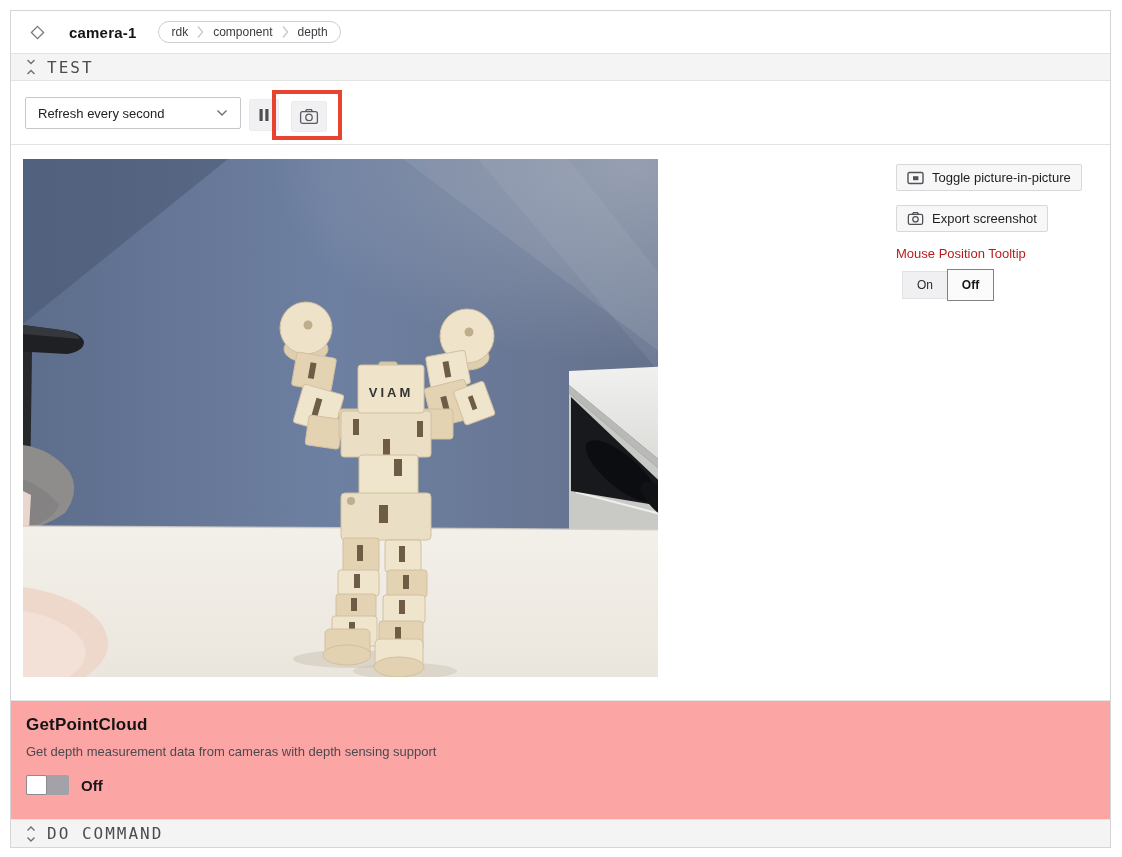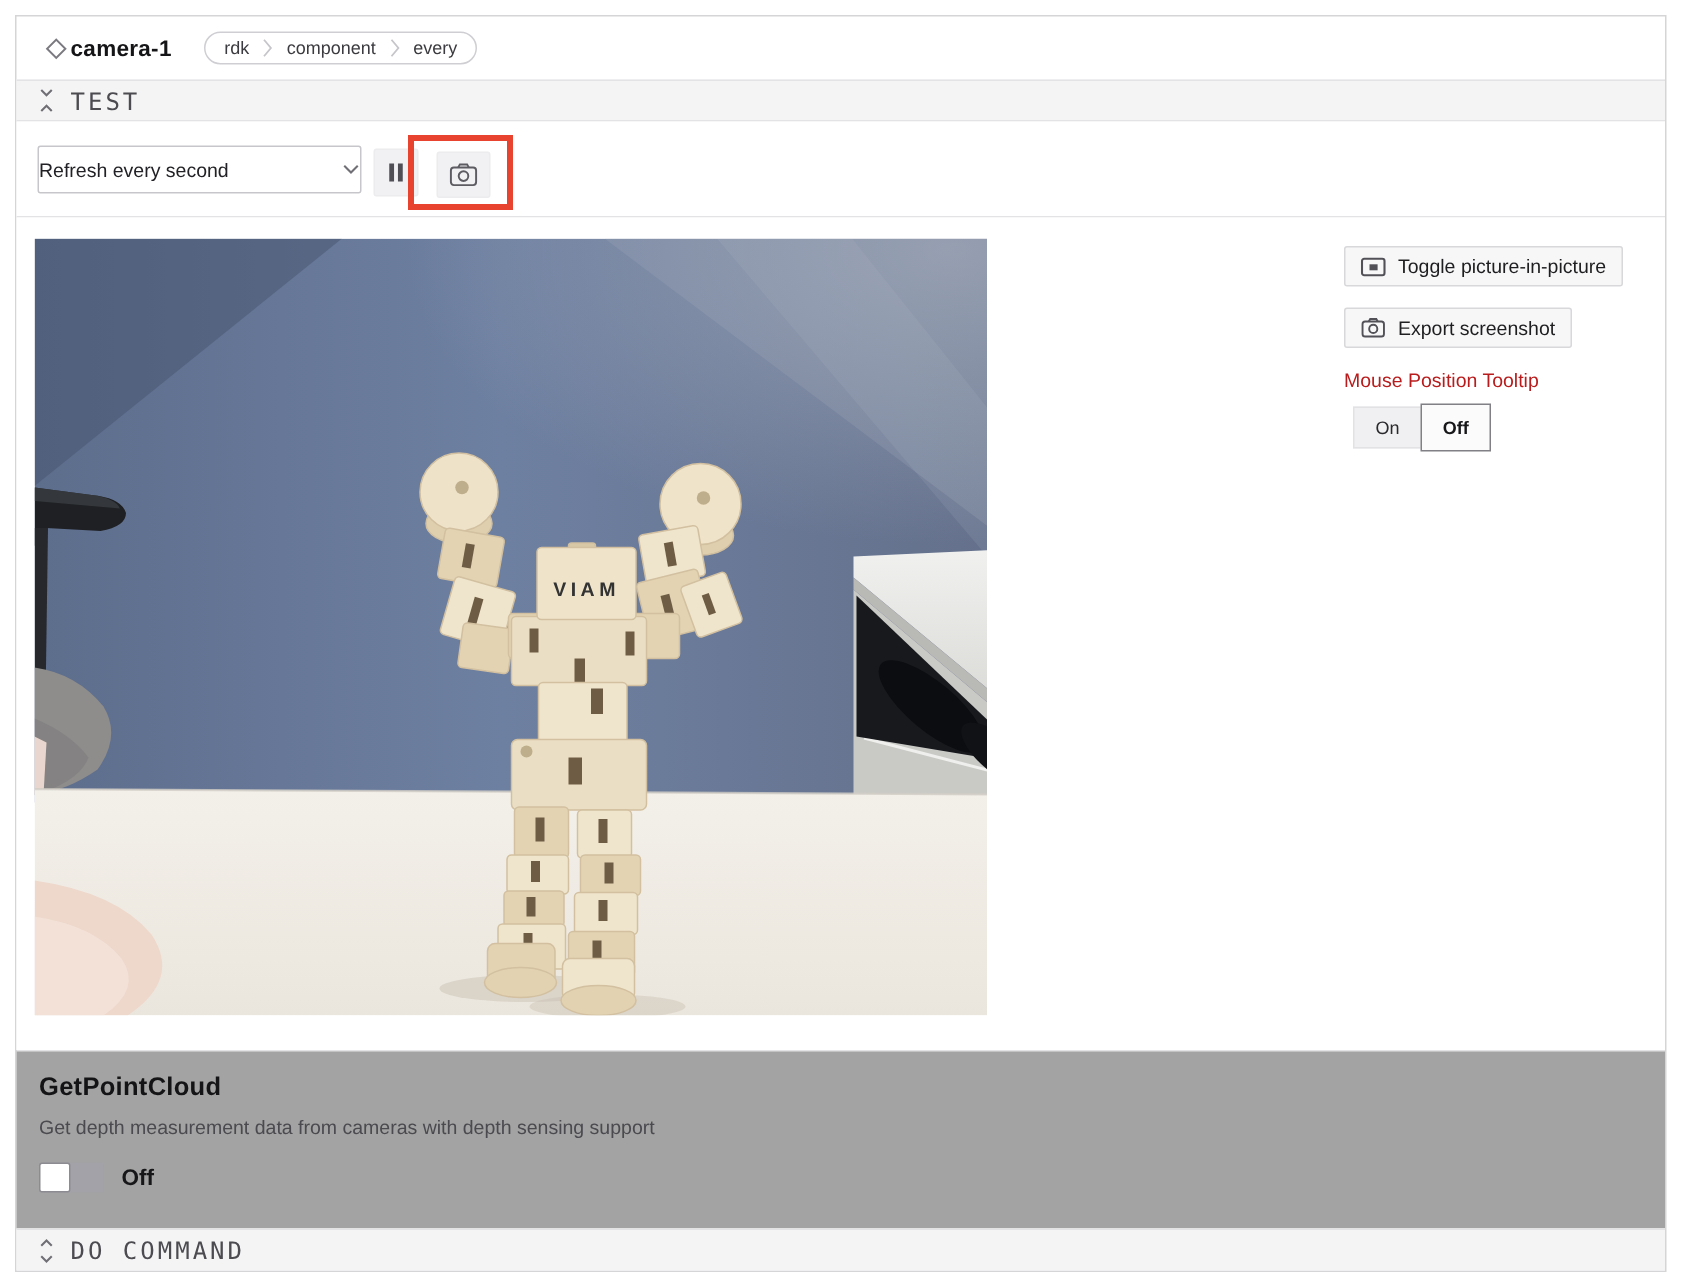--- a/index.html
+++ b/index.html
@@ -3,37 +3,37 @@
 <meta charset="utf-8">
 <style>
   * { box-sizing: border-box; margin: 0; padding: 0; }
   html,body { width:1122px; height:857px; background:#ffffff;
     font-family:"Liberation Sans", sans-serif; color:#17171a; }
   .panel { position:absolute; left:10px; top:10px; width:1101px; height:838px;
     border:1px solid #d5d5d8; background:#fff; }
 
   
   .hdr { height:42px; display:flex; align-items:center; padding-left:19px; }
-  .hdr .title { font-weight:bold; font-size:15px; margin-left:2px; color:#151517; letter-spacing:.2px; }
+  .hdr .title { font-weight:bold; font-size:15px; margin-left:24px; color:#151517; letter-spacing:.2px; }
   .crumbPill { margin-left:22px; display:inline-flex; align-items:center; height:22px;
     border:1px solid #cfcfd3; border-radius:11px; padding:0 12px; gap:9px; background:#fff;justify-content:center; }
   .crumbPill span.crumb { font-size:12px; color:#3c3c40; }
 
   
   .secbar { height:28px; background:#f4f4f5; border-top:1px solid #e3e3e5; border-bottom:1px solid #e3e3e5;
     display:flex; align-items:center; padding-left:15px; gap:11px; }
   .secbar .seclabel { font-family:"DejaVu Sans Mono", monospace; font-size:16px;
     letter-spacing:2px; color:#4b4b50; }
   .secbar.bottom { position:absolute; left:0; right:0; bottom:0; border-bottom:none;text-align:center; }
 
   
   .toolbar { position:relative; height:64px; border-bottom:1px solid #e3e3e5; background:#fff; }
   .select { position:absolute; left:14px; top:16px; width:216px; height:32px;
     border:1px solid #c7c7cb; border-radius:2px; background:#fff;
-    display:flex; align-items:center; padding:0 0; font-size:13px; color:#222226;
+    display:flex; align-items:center; padding:0 12px; font-size:13px; color:#222226;
     justify-content:space-between; cursor:pointer; }
   .iconbtn { position:absolute; background:#f1f1f3; border:1px solid #ececee; border-radius:2px;
     display:flex; align-items:center; justify-content:center; cursor:pointer; }
   .btn-pause { left:238px; top:18px; width:30px; height:32px; }
   .btn-cam   { left:280px; top:20px; width:36px; height:31px; }
   .redbox { position:absolute; left:261px; top:9px; width:70px; height:50px;
     border:4px solid #e8432f; pointer-events:none; }
 
   
   .content { position:relative; height:555px; background:#fff; }
@@ -44,21 +44,21 @@
     font-size:13px; color:#1e1e20; cursor:pointer; white-space:nowrap; width:max-content; }
   .sidebtn + .sidebtn { margin-top:14px; }
   .sidelabel { margin-top:14px; font-size:13px; color:#b91c1c; }
   .segment { margin-top:8px; margin-left:6px; display:flex; align-items:center; }
   .seg { display:flex; align-items:center; justify-content:center; font-size:12px; cursor:pointer; }
   .seg.on { width:46px; height:28px; background:#f0f0f2; border:1px solid #e2e2e4; color:#2a2a2e; }
   .seg.off { width:47px; height:32px; background:#fbfbfc; border:1px solid #808086;
     font-weight:bold; margin-left:-1px; color:#17171a; }
 
   
-  .gpc { position:relative; height:119px; background:#a3a3a3; padding:14px 0 0 15px; }
+  .gpc { position:relative; height:119px; background:#fca5a5; padding:14px 0 0 15px; }
   .gpc h2 { font-size:17px; font-weight:bold; color:#141416; letter-spacing:.2px; }
   .gpc p { margin-top:9px; font-size:13px; color:#4a4a4f; }
   .switchrow { margin-top:16px; display:flex; align-items:center; }
   .switch { width:43px; height:20px; background:#a2a2a8; border-radius:2px; position:relative; cursor:pointer; }
   .knob { position:absolute; left:0; top:0; width:21px; height:20px; background:#fff;
     border:1px solid #8b8b91; border-radius:2px; }
   .switchrow .state { margin-left:12px; font-size:15px; font-weight:bold; color:#17171a; }
 
   svg.icon { display:block; }
 </style>
@@ -74,21 +74,21 @@
     <span class="title">camera-1</span>
     <span class="crumbPill">
       <span class="crumb">rdk</span>
       <svg class="icon" width="7" height="14" viewBox="0 0 7 14">
           <path d="M1,1.5 L5.6,7 L1,12.5" stroke="#c6c6ca" stroke-width="1.2" fill="none"></path>
         </svg>
       <span class="crumb">component</span>
       <svg class="icon" width="7" height="14" viewBox="0 0 7 14">
           <path d="M1,1.5 L5.6,7 L1,12.5" stroke="#c6c6ca" stroke-width="1.2" fill="none"></path>
         </svg>
-      <span class="crumb">every</span>
+      <span class="crumb">depth</span>
     </span>
   </div>
 
   <div class="secbar">
     <svg class="icon" width="10" height="16" viewBox="0 0 10 16">
       <path d="M1.5,1 L5,4.5 L8.5,1" stroke="#6f6f75" stroke-width="1.4" fill="none"></path>
       <path d="M1.5,15 L5,11.5 L8.5,15" stroke="#6f6f75" stroke-width="1.4" fill="none"></path>
     </svg>
     <span class="seclabel">TEST</span>
   </div>

